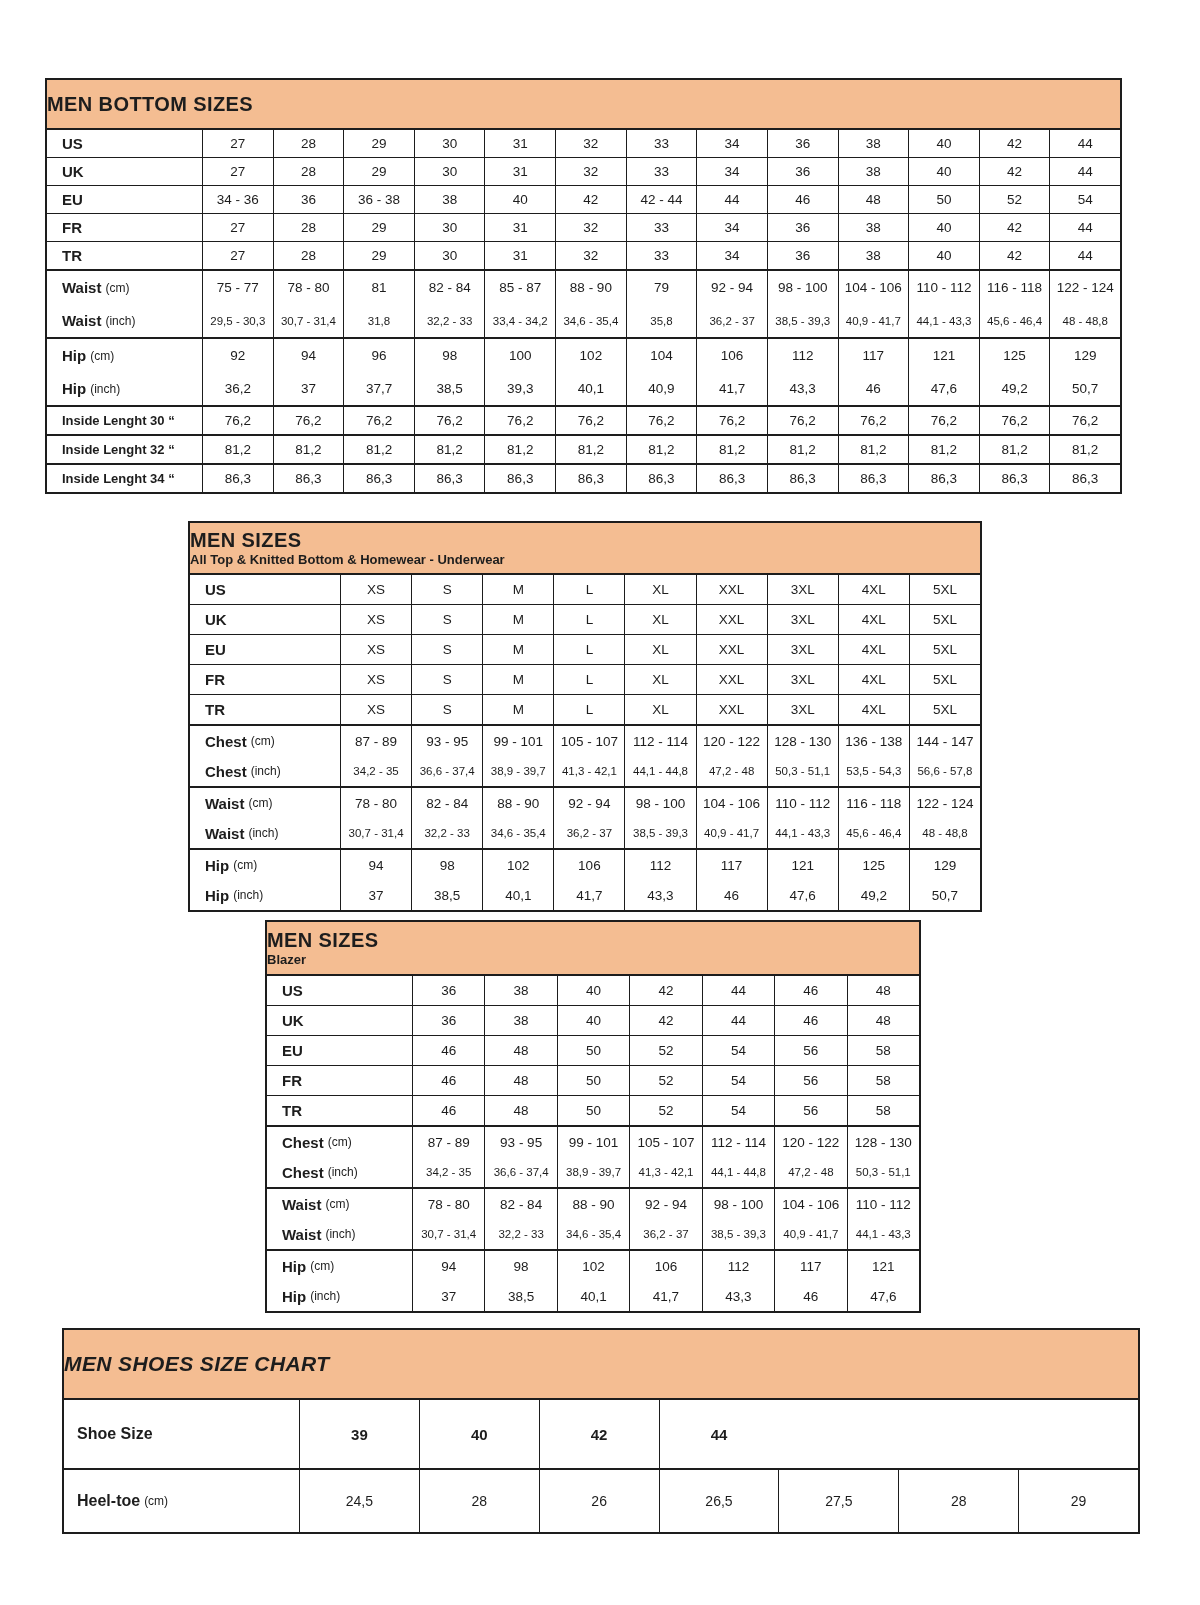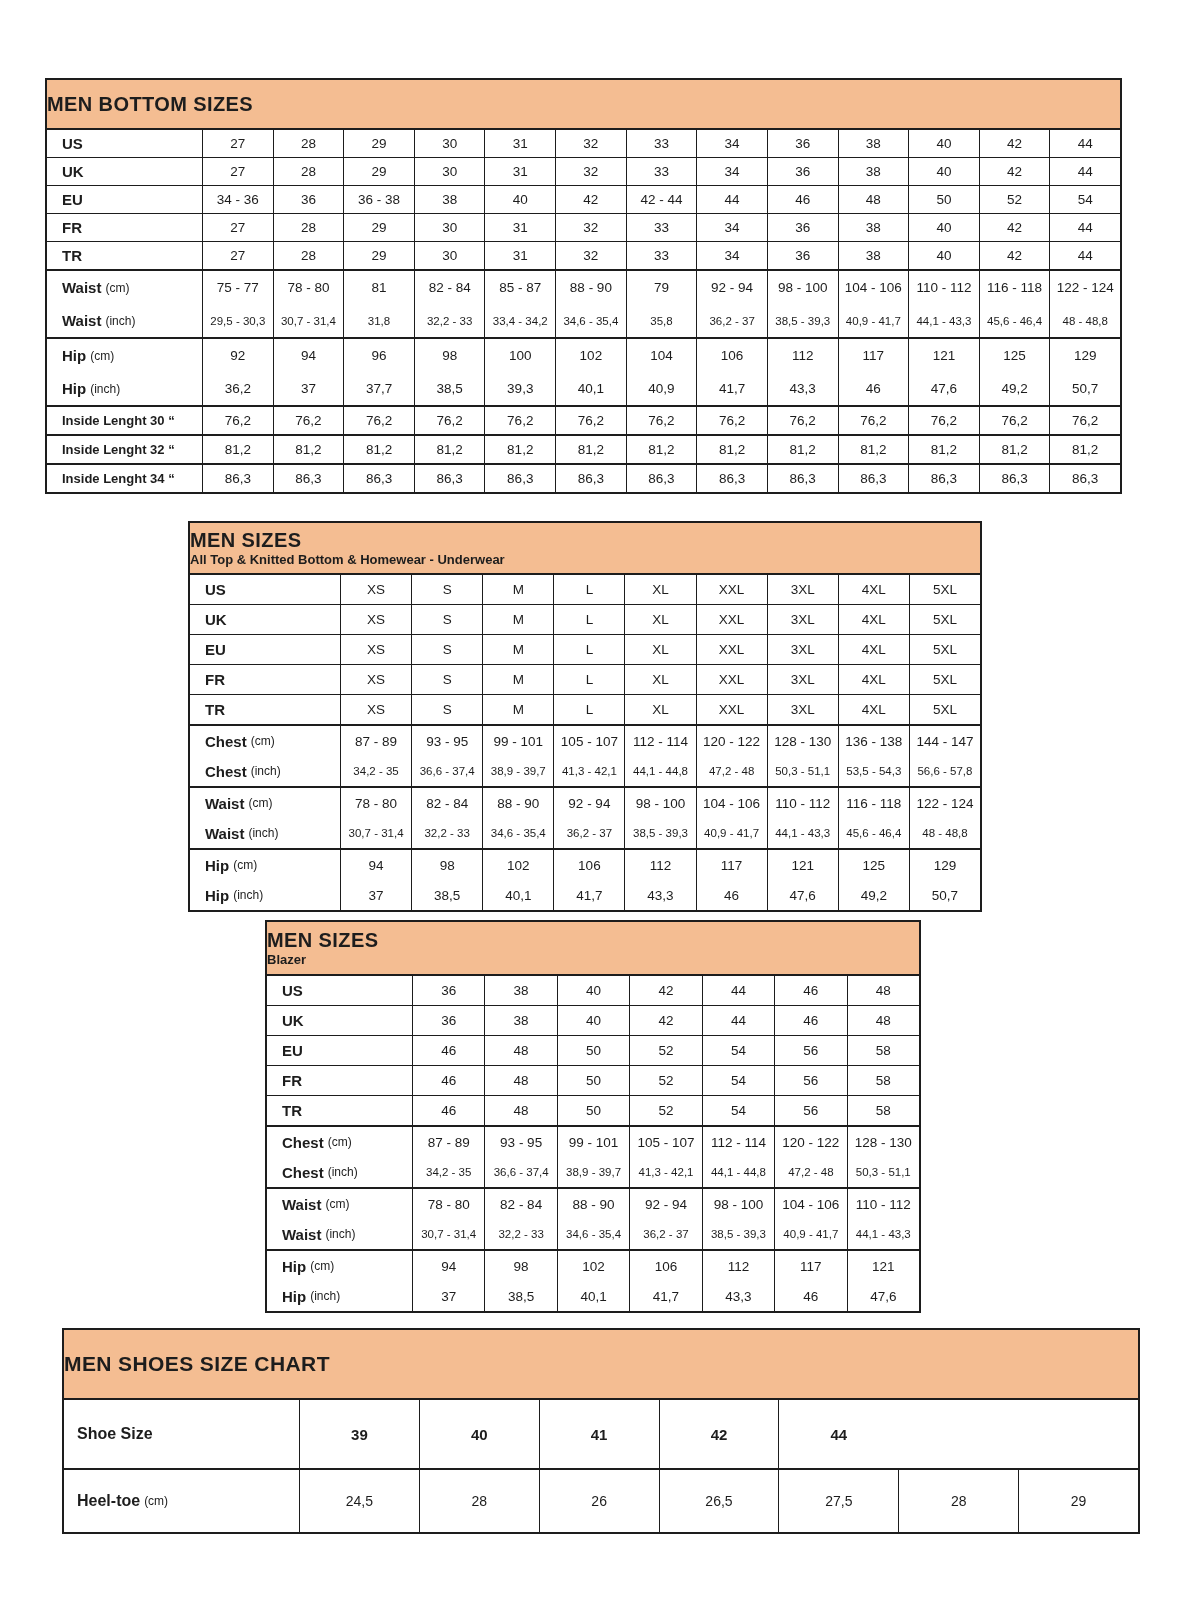--- a/index.html
+++ b/index.html
@@ -45,21 +45,21 @@
 
   
   .tbl-3{left:265px;top:920px;width:656px;--labelw:145px;}
   .tbl-3 .thead{height:54px;}
   .tbl-3 .grp .row{height:29px;}
   .tbl-3 .grp.multi .row{height:30px;}
 
   
   .tbl-4{left:62px;top:1328px;width:1078px;--labelw:235px;}
   .tbl-4 .thead{height:70px;}
-  .tbl-4 .ttl{font-size:21px;}
+  .tbl-4 .ttl{font-size:21px;font-style:italic;}
   .tbl-4 .grp{border-top:2px solid #1d1d1d;}
   .tbl-4 .grp.first{border-top:none;}
   .tbl-4 .grp:nth-child(1) .row{height:68px;}
   .tbl-4 .grp:nth-child(2) .row{height:62px;}
   .tbl-4 .cell.label{font-size:16px;padding-left:13px;}
   .tbl-4 .cell.val{border-left:1px solid #1d1d1d;font-size:14px;}
 </style>
 </head>
 <body>
 
@@ -664,21 +664,20 @@
     <div class="ttl">MEN SHOES SIZE CHART</div>
   </header>
   <div class="tbody">
       <div class="grp first">
         <div class="row boldcells" style="grid-template-columns: var(--labelw) repeat(7, 1fr);">
           <div class="cell label">
             <span class="lab-main">Shoe Size</span>
           </div>
           <div class="cell val">39</div>
           <div class="cell val">40</div>
-          <div class="cell val">41</div>
           <div class="cell val">42</div>
           <div class="cell val">44</div>
         </div>
       </div>
       <div class="grp thick">
         <div class="row" style="grid-template-columns: var(--labelw) repeat(7, 1fr);">
           <div class="cell label">
             <span class="lab-main">Heel-toe</span>
             <span class="lab-unit">(cm)</span>
           </div>

